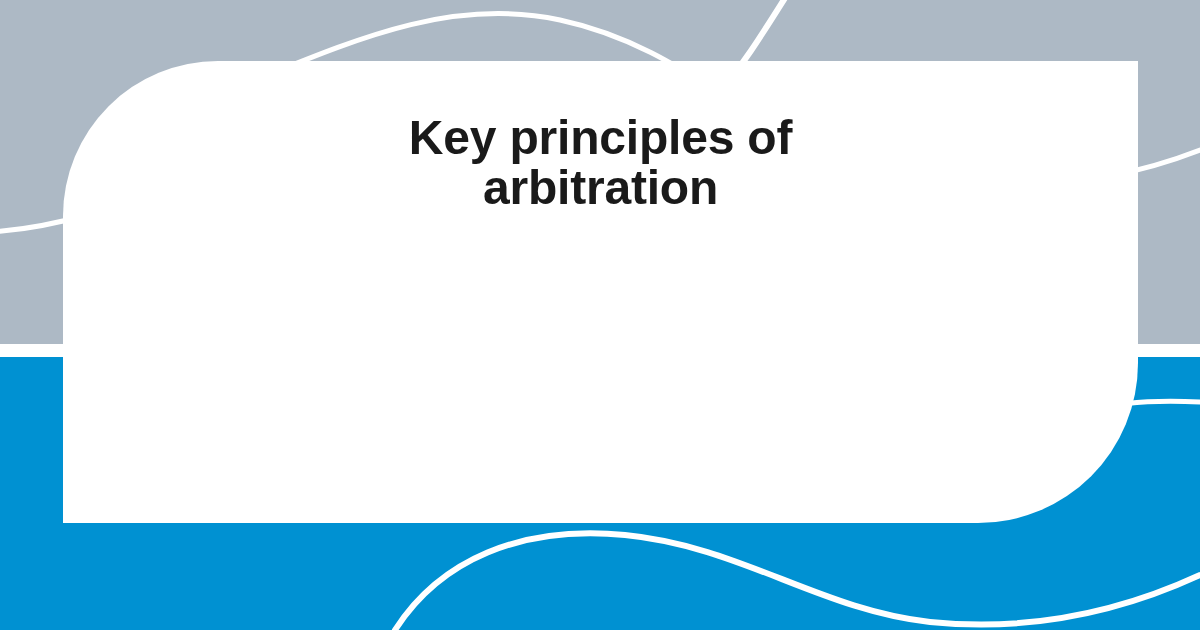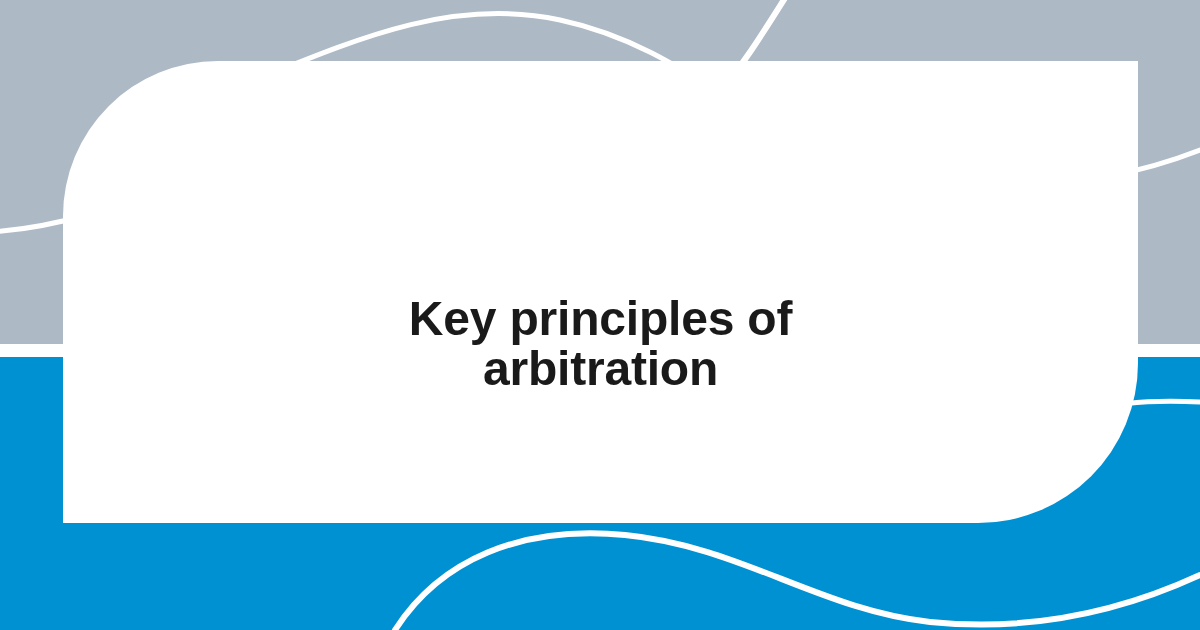--- a/index.html
+++ b/index.html
@@ -65,21 +65,20 @@
 
   .card-inner {
     position: absolute;
     left: 0;
     top: 0;
     width: 100%;
     height: 100%;
     display: flex;
     flex-direction: column;
     align-items: center;
-    justify-content: center;
   }
 
   .title {
     font-size: 48px;
     font-weight: bold;
     color: #1a1a1a;
     line-height: 50px;
     text-align: center;
     max-width: 420px;
     letter-spacing: -0.2px;

